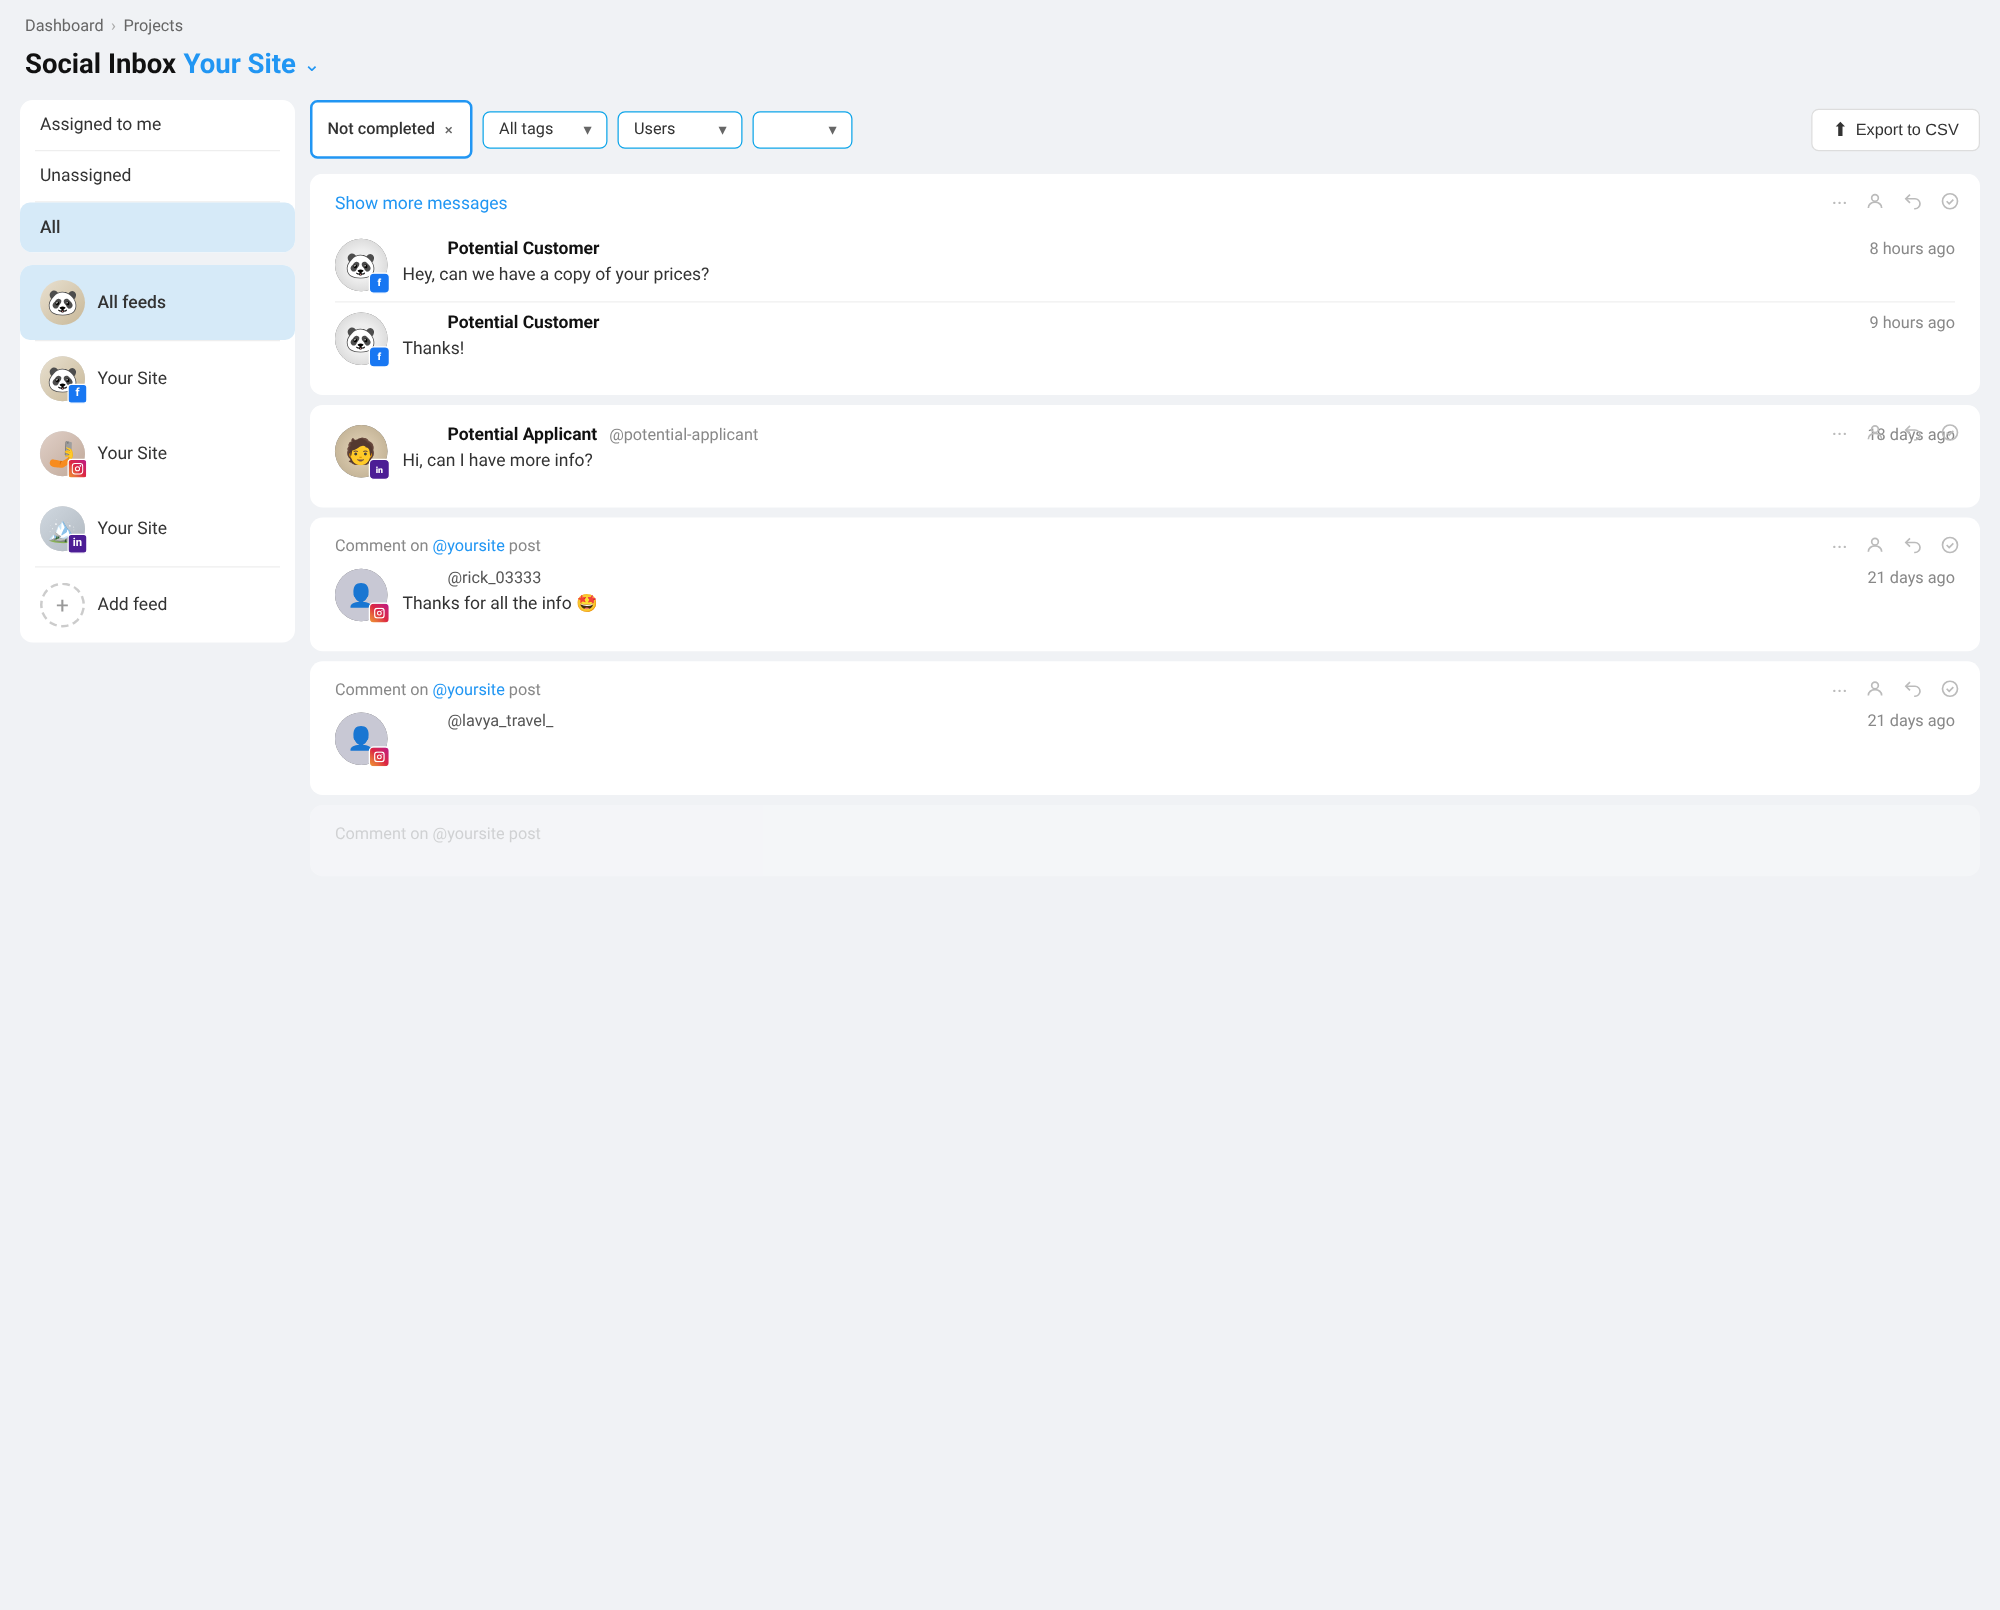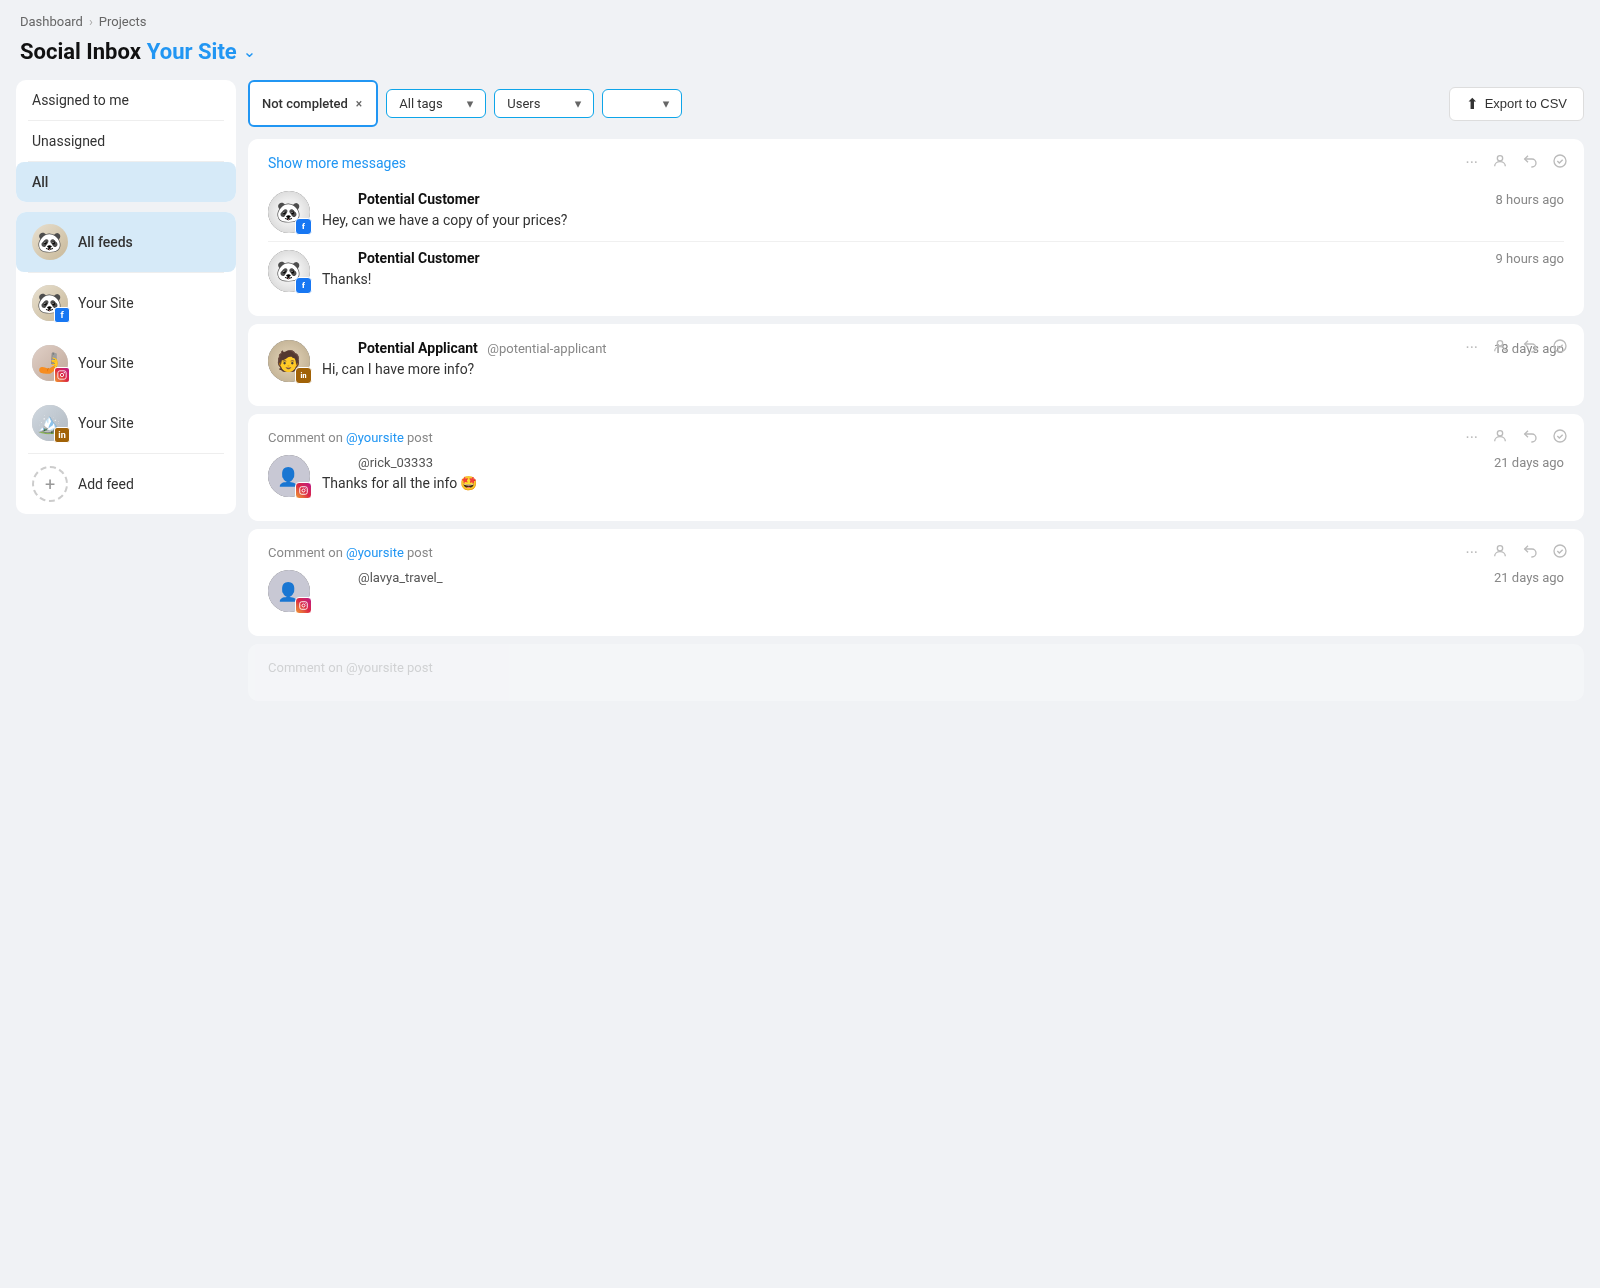--- a/index.html
+++ b/index.html
@@ -127,21 +127,21 @@
       display: flex;
       align-items: center;
       justify-content: center;
       font-size: 9px;
       font-weight: 700;
       color: white;
       border: 1.5px solid white;
     }
     .badge-fb { background: #1877F2; }
     .badge-ig { background: linear-gradient(45deg, #f09433, #e6683c, #dc2743, #cc2366, #bc1888); }
-    .badge-li { background: #a16207; }
+    .badge-li { background: #4c1d95; }
 
     .all-feeds-avatar {
       width: 36px;
       height: 36px;
       border-radius: 50%;
       background: #8B6F47;
       position: relative;
       display: flex;
       align-items: center;
       justify-content: center;

